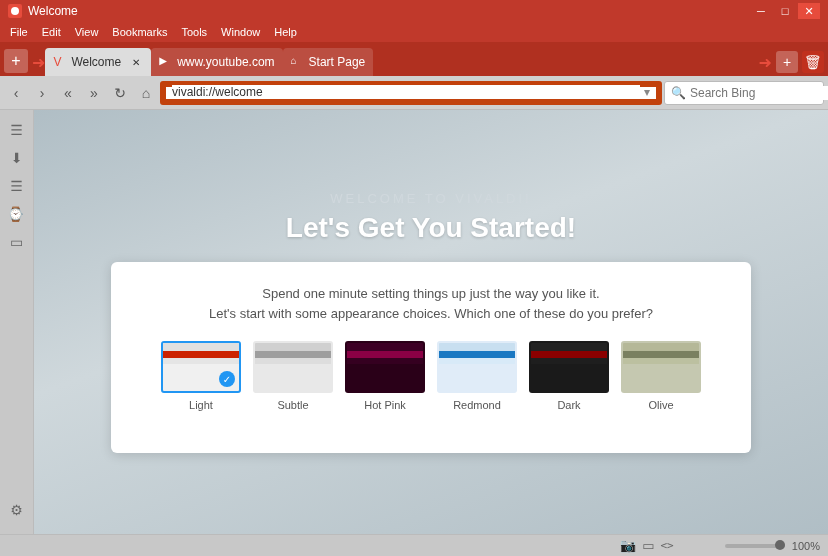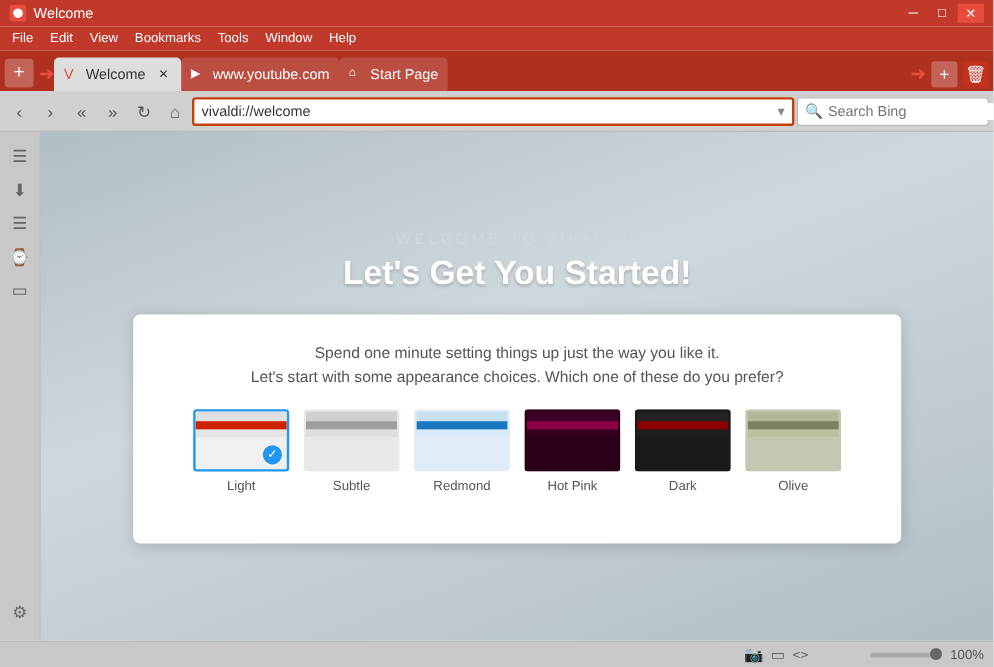--- a/index.html
+++ b/index.html
@@ -98,23 +98,23 @@
       border: none; border-radius: 3px;
       cursor: pointer; color: #555;
       font-size: 14px;
       display: flex; align-items: center; justify-content: center;
     }
     .nav-btn:disabled { color: #bbb; cursor: default; }
     .address-bar {
       flex: 1;
       height: 24px;
       background: white;
-      border: 2px solid #c2410c;
+      border: 6px solid #c2410c;
       border-radius: 3px;
-      display: flex; align-items: center;
+      display: flex; align-items: flex-end;
       padding: 0 6px;
       font-size: 12px;
       color: #333;
     }
     .address-input {
       border: none; outline: none;
       font-size: 12px; width: 100%;
       color: #333;
     }
     .address-arrow {
@@ -443,43 +443,43 @@
             <div class="p-nav"></div>
             <div class="p-body">
               <div class="p-sidebar"></div>
               <div class="p-content"></div>
             </div>
           </div>
           <span class="theme-label">Subtle</span>
         </div>
 
         <div class="theme-option">
+          <div class="theme-preview preview-hotpink">
+            <div class="p-titlebar"></div>
+            <div class="p-tabbar"></div>
+            <div class="p-nav"></div>
+            <div class="p-body">
+              <div class="p-sidebar"></div>
+              <div class="p-content"></div>
+            </div>
+          </div>
+          <span class="theme-label">Hot Pink</span>
+        </div>
+
+        <div class="theme-option">
           <div class="theme-preview preview-redmond">
             <div class="p-titlebar"></div>
             <div class="p-tabbar"></div>
             <div class="p-nav"></div>
             <div class="p-body">
               <div class="p-sidebar"></div>
               <div class="p-content"></div>
             </div>
           </div>
           <span class="theme-label">Redmond</span>
-        </div>
-
-        <div class="theme-option">
-          <div class="theme-preview preview-hotpink">
-            <div class="p-titlebar"></div>
-            <div class="p-tabbar"></div>
-            <div class="p-nav"></div>
-            <div class="p-body">
-              <div class="p-sidebar"></div>
-              <div class="p-content"></div>
-            </div>
-          </div>
-          <span class="theme-label">Hot Pink</span>
         </div>
 
         <div class="theme-option">
           <div class="theme-preview preview-dark">
             <div class="p-titlebar"></div>
             <div class="p-tabbar"></div>
             <div class="p-nav"></div>
             <div class="p-body">
               <div class="p-sidebar"></div>
               <div class="p-content"></div>

